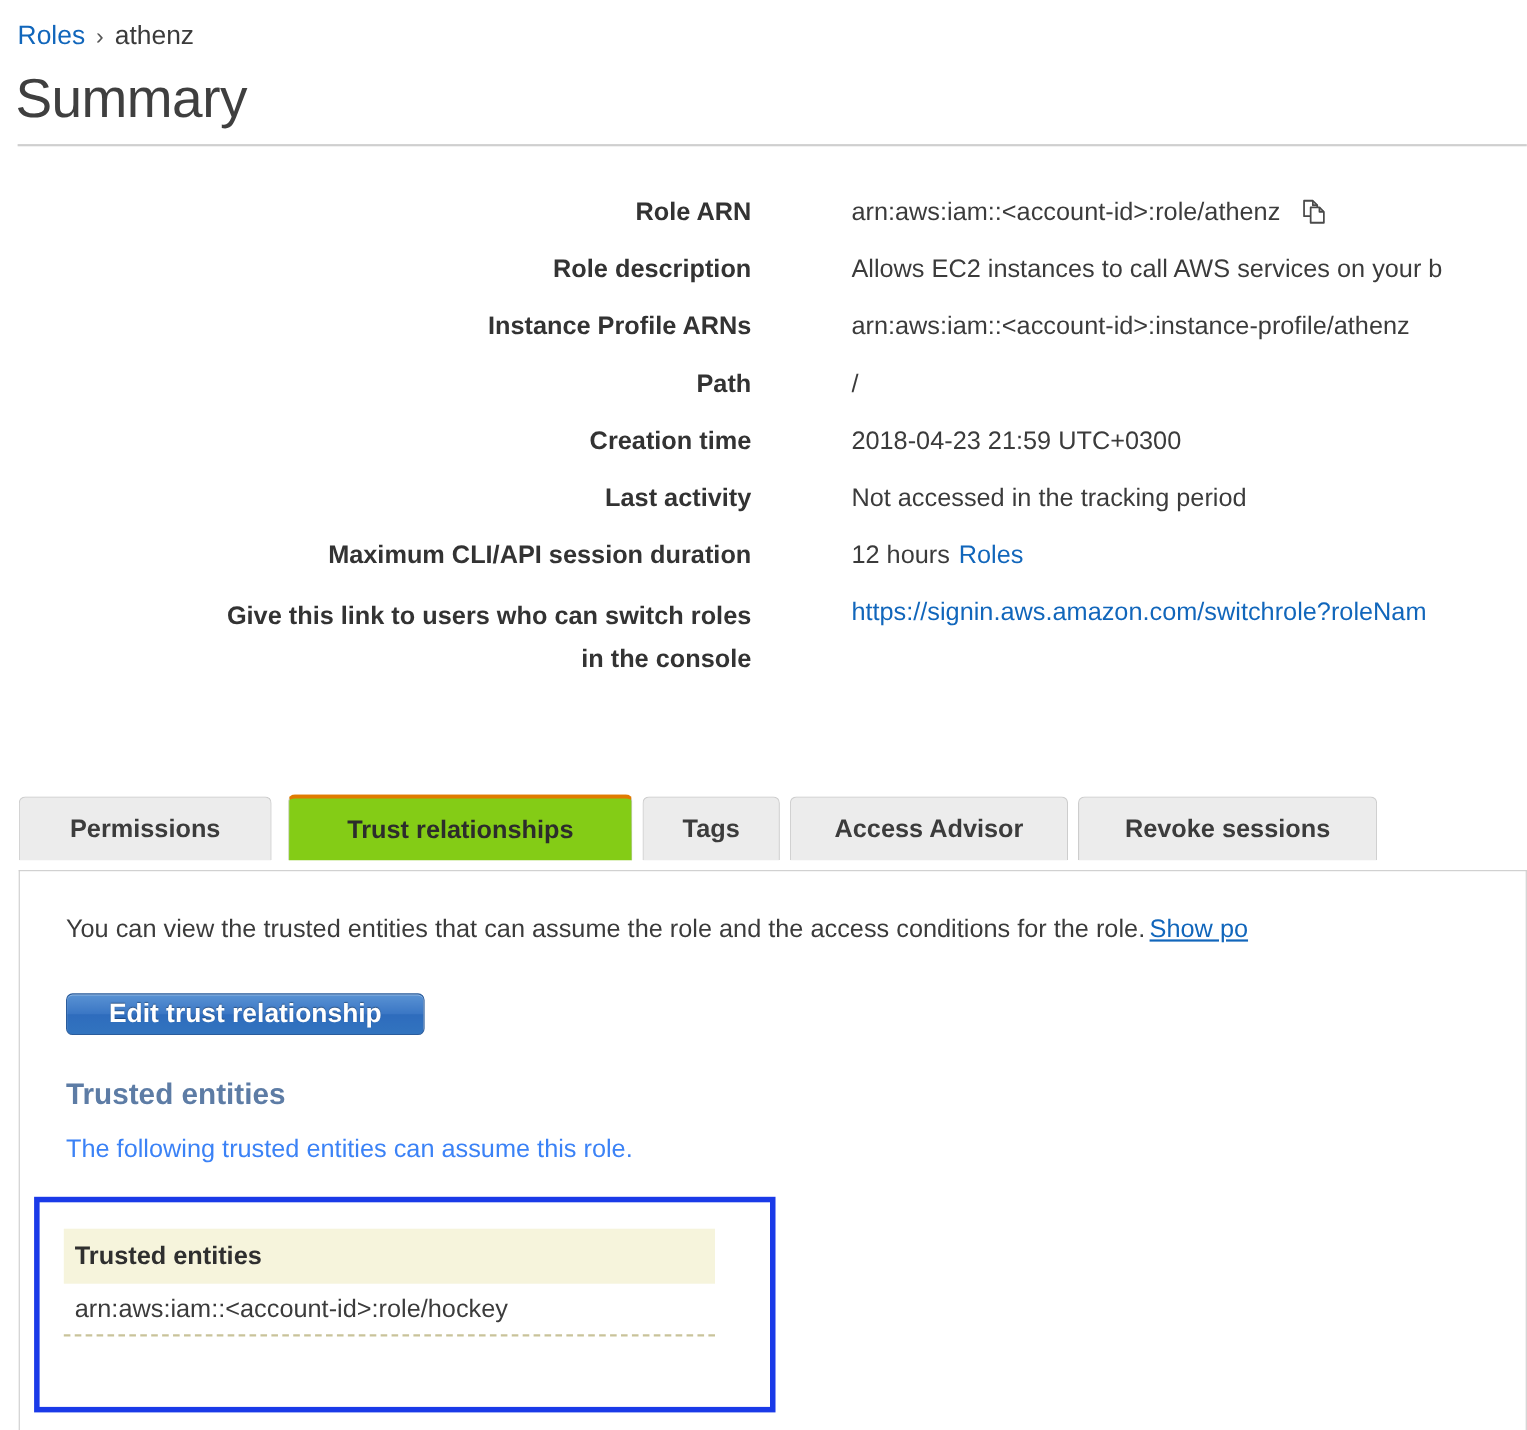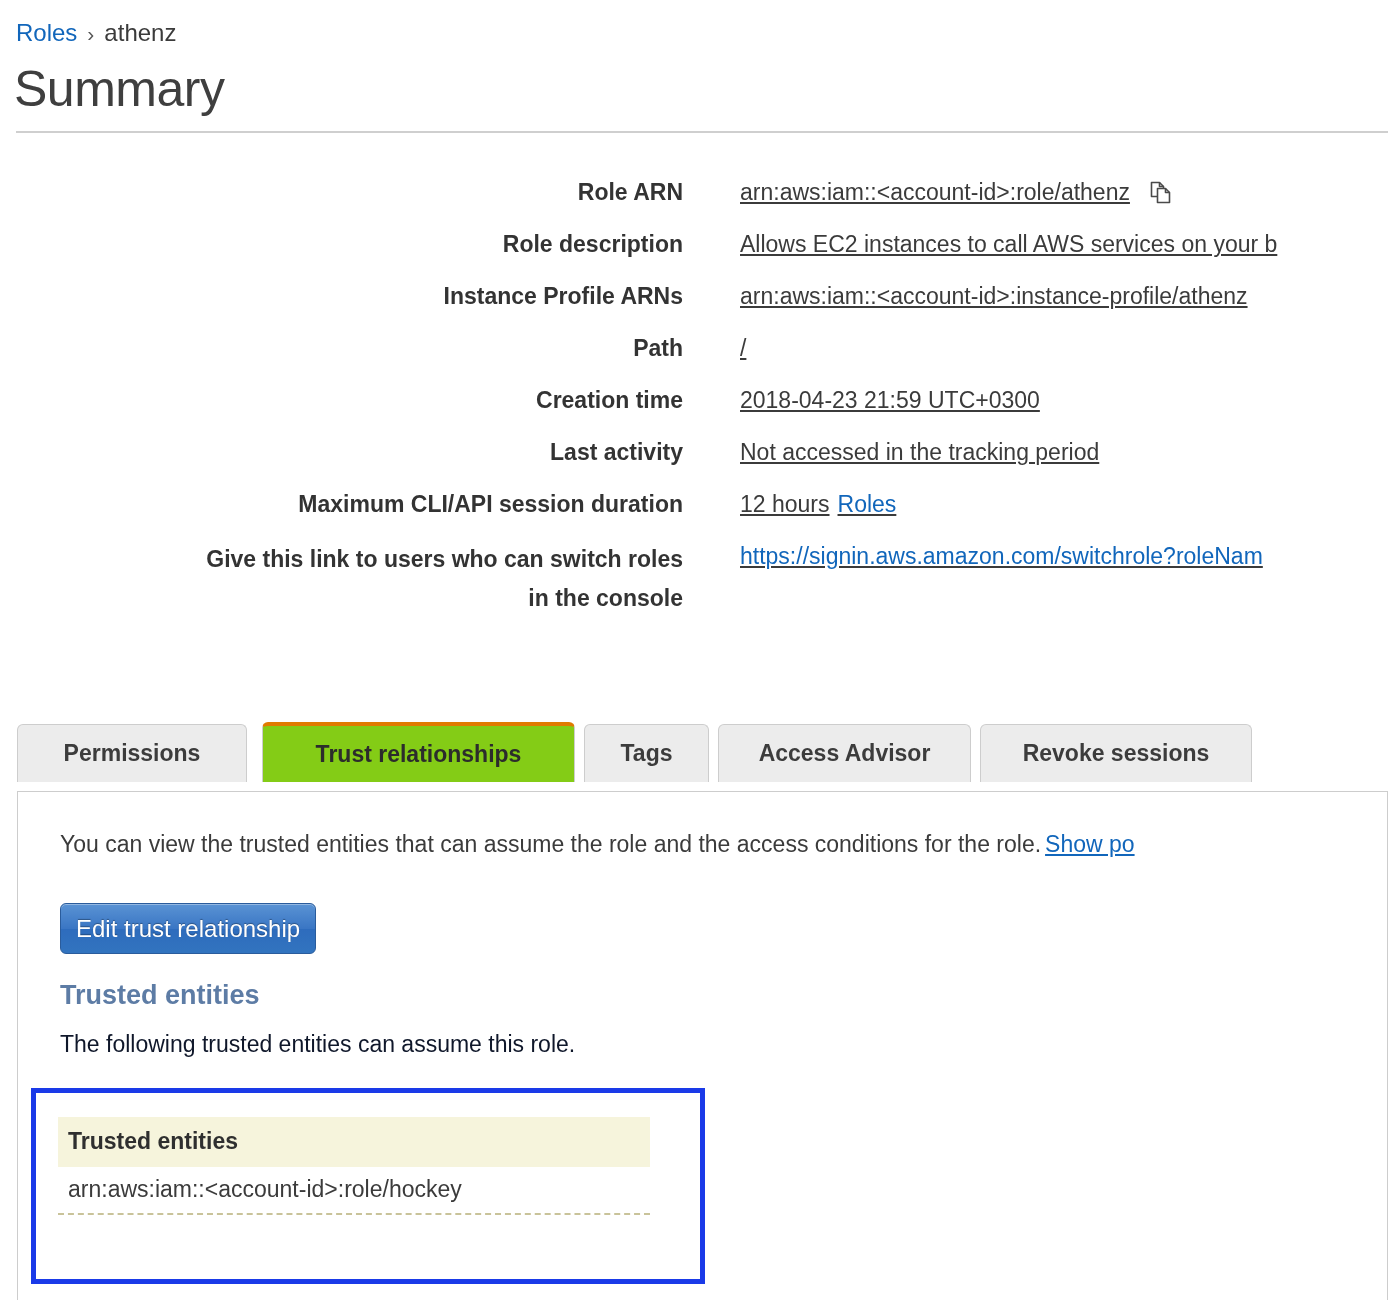--- a/index.html
+++ b/index.html
@@ -77,29 +77,28 @@
     flex: 0 0 683px;
     text-align: right;
     font-weight: bold;
     font-size: 23px;
     line-height: 32px;
     color: #333333;
     padding-right: 0;
   }
   .prop-value {
     flex: 1 1 auto;
-    margin-left: 57px;
+    margin-left: 91px;
     font-size: 23px;
     line-height: 32px;
     color: #3b3b3b;
     white-space: nowrap;
     overflow: hidden;
     display: flex;
     align-items: center;
-    text-decoration: underline;
   }
   .prop-value.clip {
     overflow: hidden;
   }
   .value-text { display: inline-block; }
   .inline-link {
     color: #1166bb;
     text-decoration: none;
     cursor: pointer;
   }
@@ -185,32 +184,32 @@
     color: #3b3b3b;
     white-space: nowrap;
   }
   .panel-intro .inline-link { margin-left: 4px; text-decoration: underline; }
 
   
   .btn-primary {
     position: absolute;
     left: 42px;
     top: 111px;
-    height: 51px;
-    padding: 0 15px;
+    height: 38px;
+    padding: 0 38px;
     box-sizing: border-box;
     display: flex;
     align-items: center;
     justify-content: center;
     background: linear-gradient(to bottom, #5a93d4 0%, #3a76c4 50%, #2e6cbd 51%, #3274bf 100%);
     border: 1px solid #2a5c9c;
     border-radius: 6px;
     color: #ffffff;
     font-size: 24px;
-    font-weight: normal;
+    font-weight: bold;
     text-shadow: 0 -1px 1px rgba(0,0,0,0.35);
     cursor: pointer;
     white-space: nowrap;
     box-shadow: inset 0 1px 0 rgba(255,255,255,0.35);
   }
 
   
   .section-heading {
     position: absolute;
     left: 42px;
@@ -219,21 +218,21 @@
     font-weight: bold;
     color: #5d7ca5;
     white-space: nowrap;
   }
   .section-sub {
     position: absolute;
     left: 42px;
     top: 237px;
     font-size: 23px;
     line-height: 30px;
-    color: #0f172a;
+    color: #3b82f6;
     white-space: nowrap;
     text-align: center;
   }
 
   
   .highlight-box {
     position: absolute;
     left: 13px;
     top: 296px;
     width: 674px;

